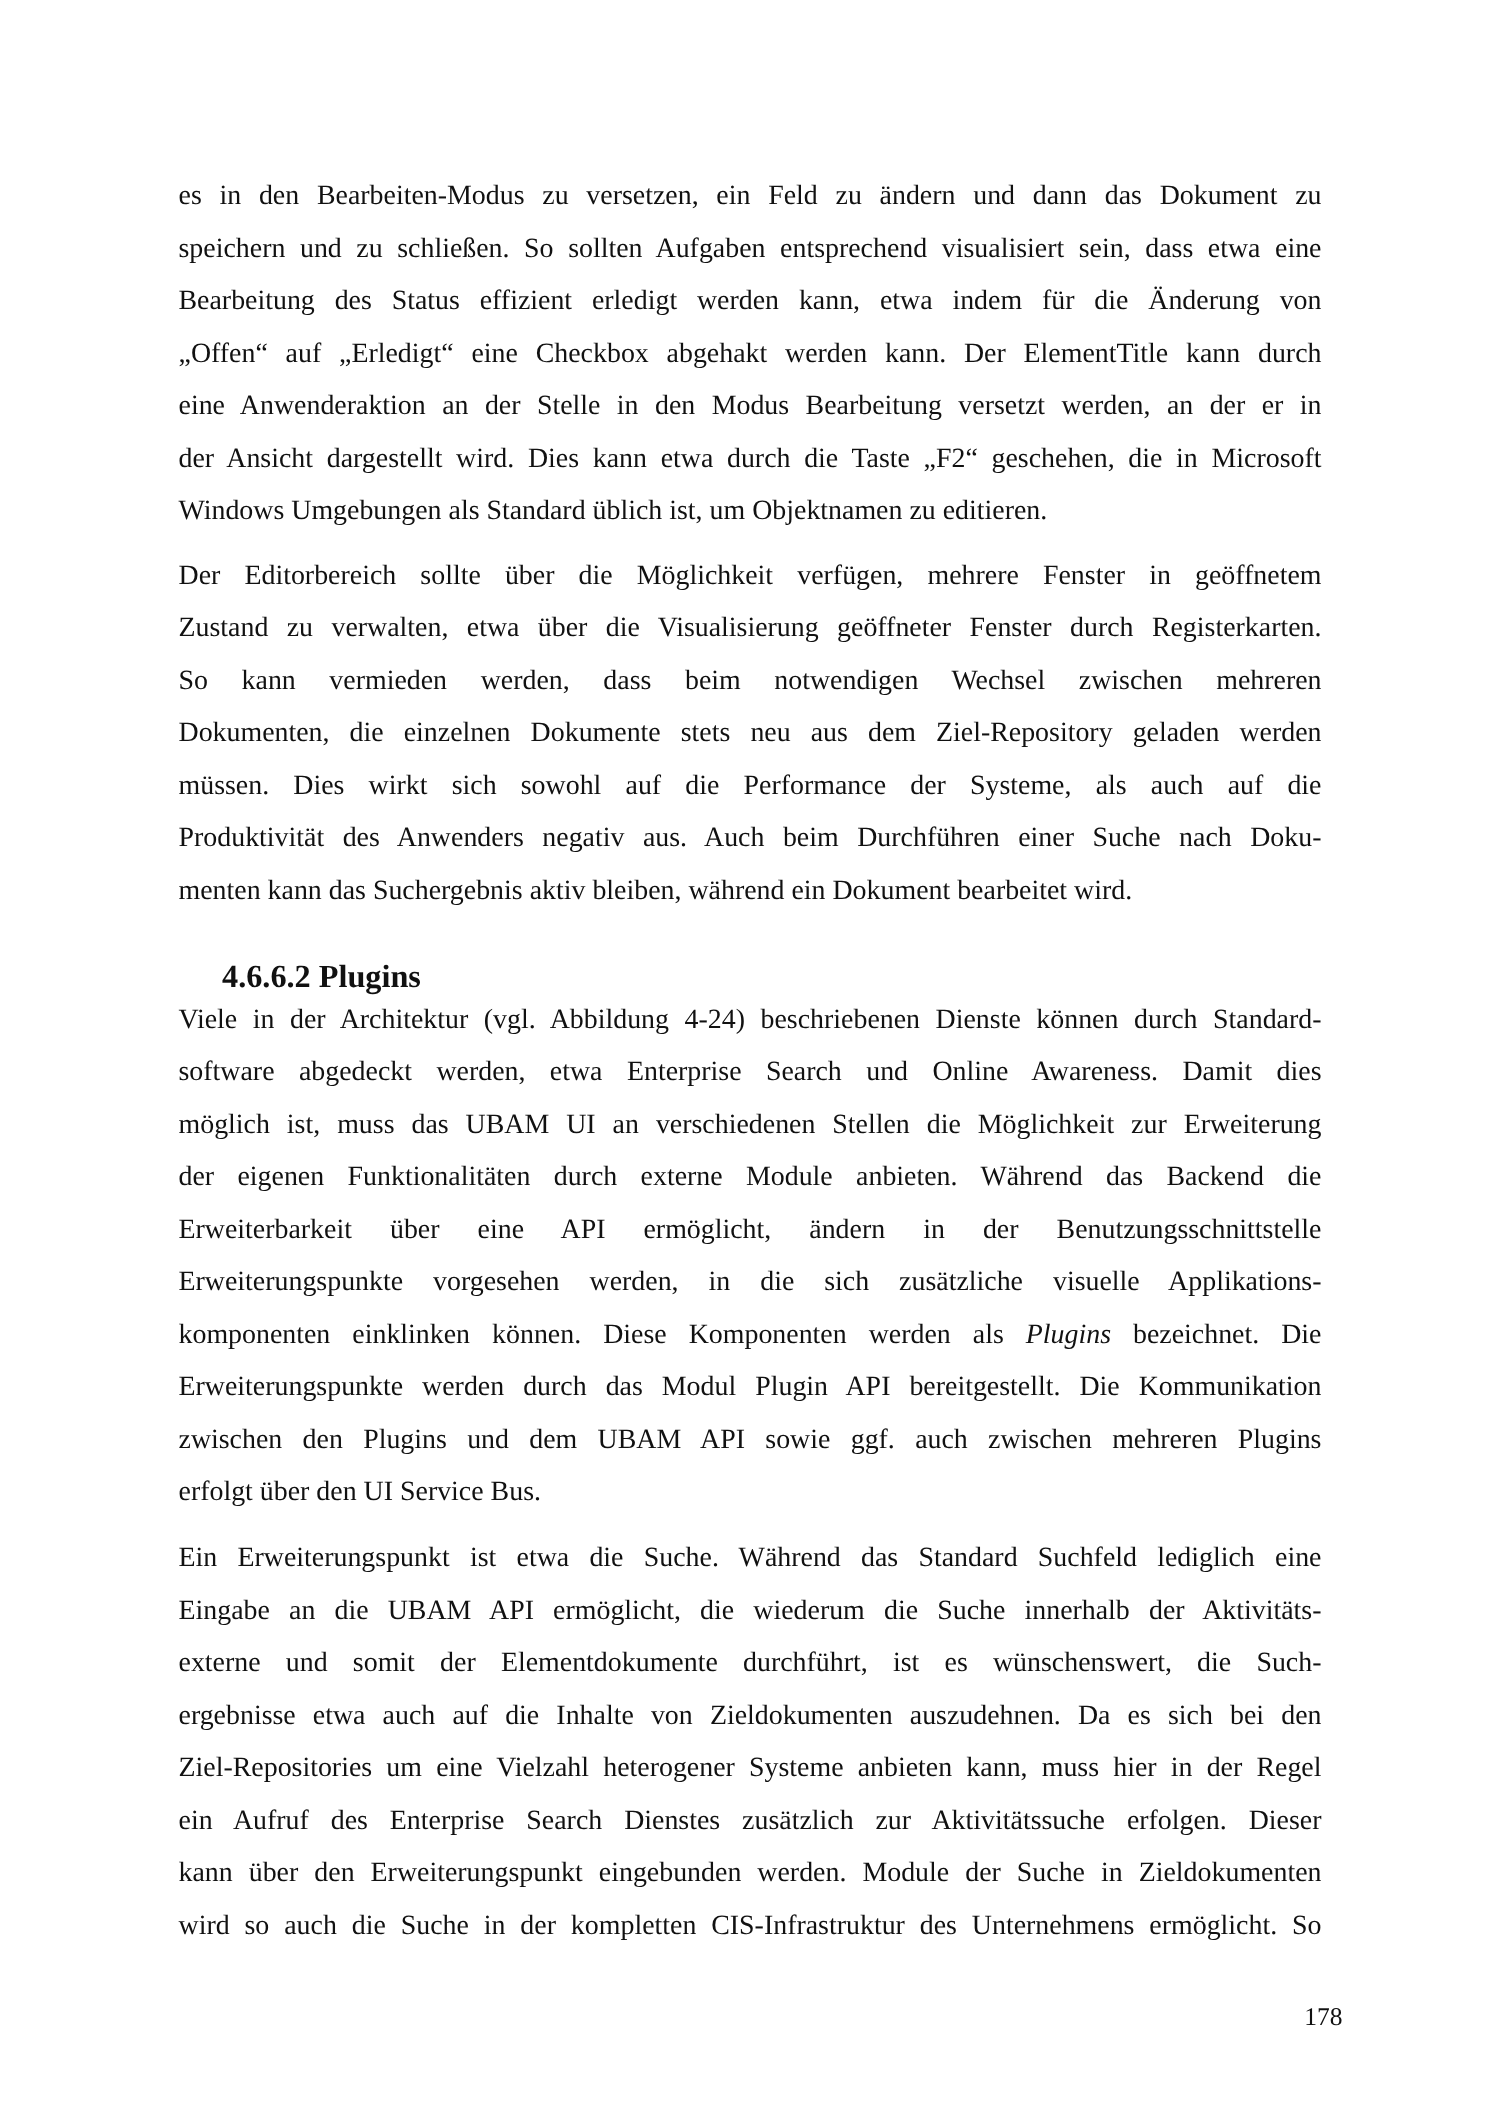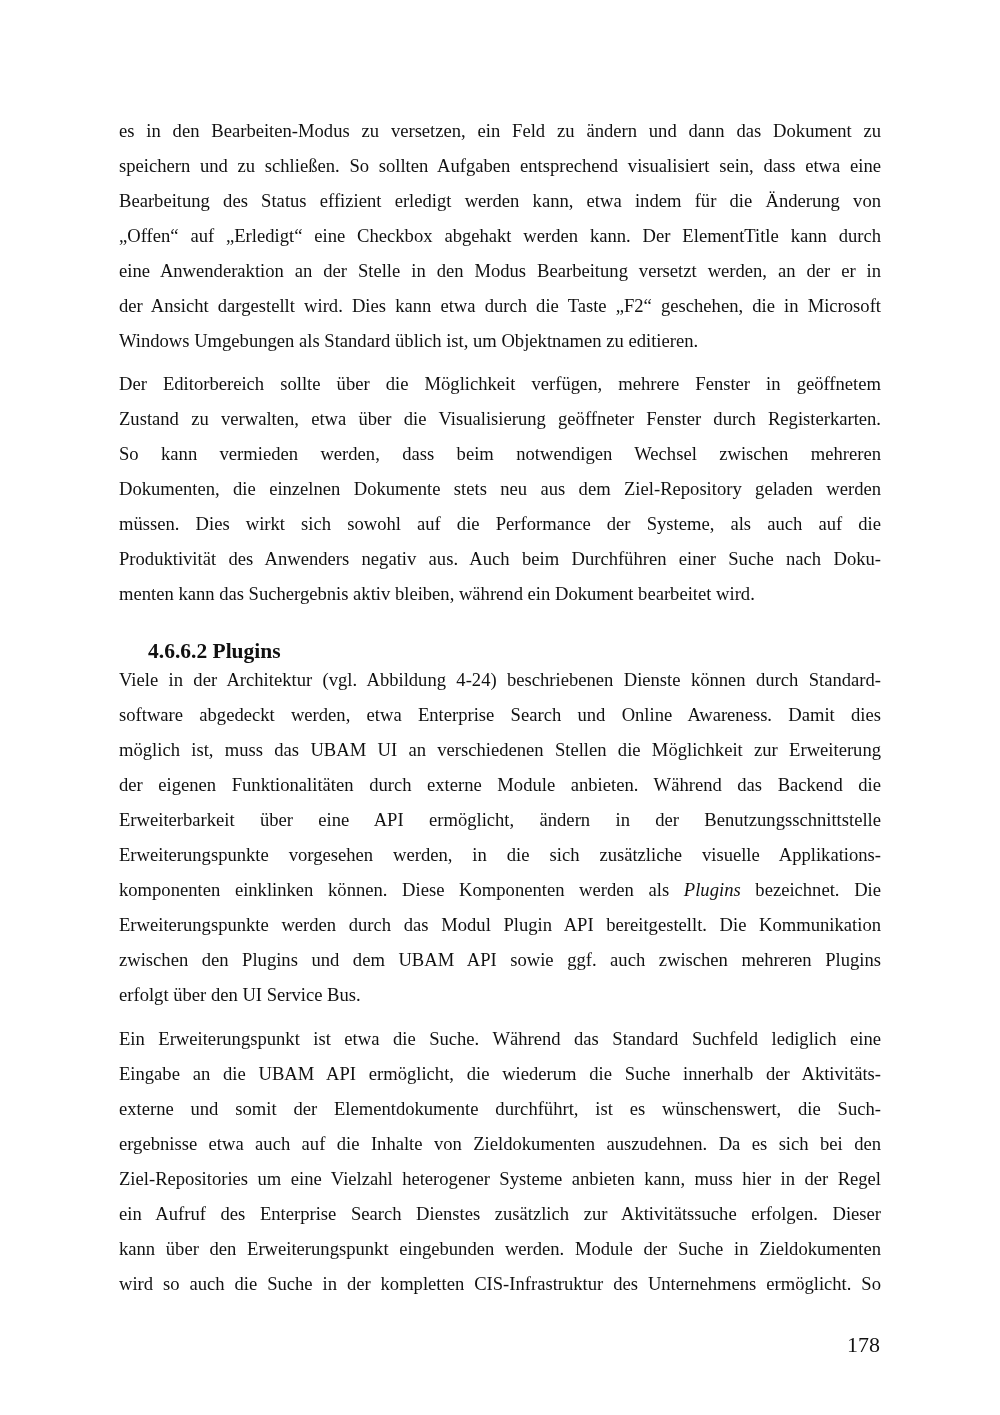--- a/index.html
+++ b/index.html
@@ -41,23 +41,23 @@
       left: 119px;
       top: 638px;
       font-size: 21.5px;
       font-weight: bold;
       line-height: 26px;
       white-space: nowrap;
       margin-left: 29px;
     }
     .page-number {
       position: absolute;
-      right: 120px;
+      right: 105px;
       top: 1334px;
-      font-size: 22px;
+      font-size: 17px;
       line-height: 22px;
     }
     em { }
   </style>
 </head>
 <body>
 
 <div class="page">
 
   <div>

